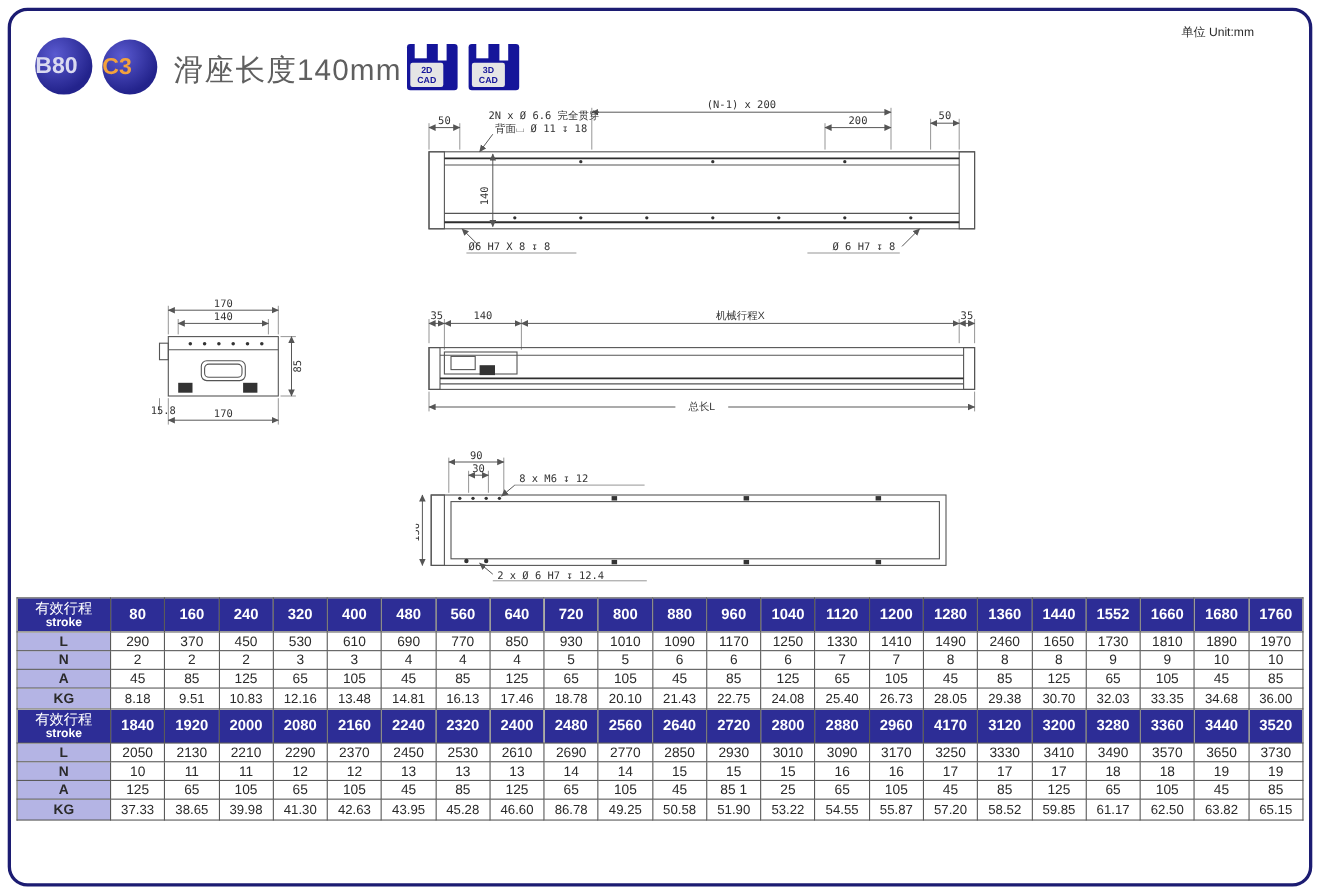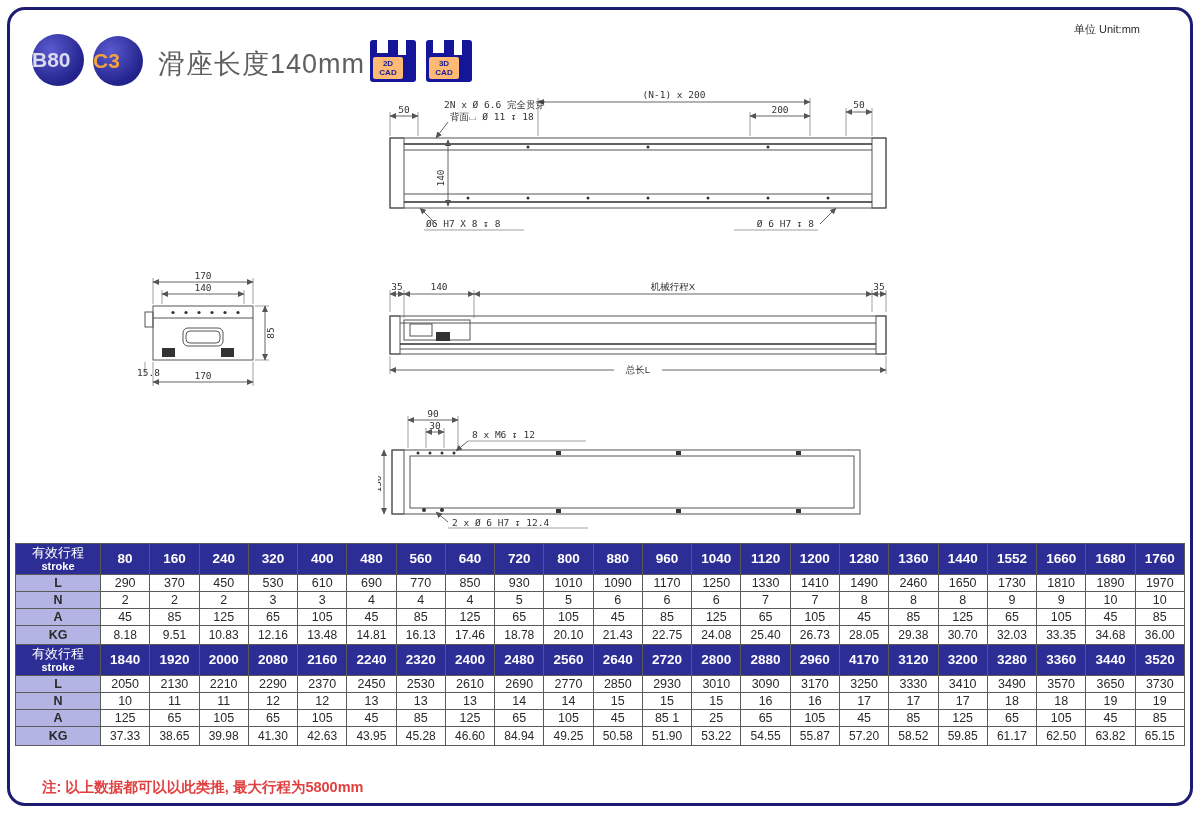--- a/index.html
+++ b/index.html
@@ -12,21 +12,21 @@
          display:flex;align-items:center;justify-content:flex-start;
          font-size:21px;font-weight:bold;color:#dadaf0;}
   .badge.b80{left:32px;top:34px;}
   .badge.c3{left:93px;top:36px;width:50px;height:50px;color:#f4a23c;}
   .page-title{position:absolute;left:158px;top:46px;font-size:27px;color:#5f5f5f;letter-spacing:1px;}
   .cad-icon{position:absolute;top:40px;width:46px;height:42px;background:#15159a;border-radius:3px;}
   .cad-icon.cad2d{left:370px;} .cad-icon.cad3d{left:426px;}
   .cad-notch{position:absolute;background:#fff;}
   .cad-n1{left:7px;top:0;width:11px;height:13px;}
   .cad-n2{left:28px;top:0;width:8px;height:15px;}
-  .cad-label{position:absolute;left:3px;bottom:3px;width:30px;height:22px;background:#fdba74;border-radius:2px;
+  .cad-label{position:absolute;left:3px;bottom:3px;width:30px;height:22px;background:#e5e5e5;border-radius:2px;
              display:flex;flex-direction:column;align-items:center;justify-content:center;
              font-size:8px;font-weight:bold;color:#15159a;line-height:9px;}
   .unit-label{position:absolute;right:60px;top:22px;font-size:11px;color:#2b2b2b;}
 
   
   .drw{position:absolute;}
   svg text{font-family:"DejaVu Sans Mono","DejaVu Sans",monospace;font-size:9.5px;fill:#333;}
   svg text.cn{font-family:"Liberation Sans",sans-serif;}
   .thin{stroke:#555;stroke-width:1;fill:none;}
   .thick{stroke:#2e2e2e;stroke-width:1.7;fill:none;}
@@ -501,32 +501,31 @@
         <tr class="data-row row-kg">
           <th class="row-label">KG</th>
           <td>37.33</td>
           <td>38.65</td>
           <td>39.98</td>
           <td>41.30</td>
           <td>42.63</td>
           <td>43.95</td>
           <td>45.28</td>
           <td>46.60</td>
-          <td>84.94</td>
+          <td>86.78</td>
           <td>49.25</td>
           <td>50.58</td>
           <td>51.90</td>
           <td>53.22</td>
           <td>54.55</td>
           <td>55.87</td>
           <td>57.20</td>
           <td>58.52</td>
           <td>59.85</td>
           <td>61.17</td>
           <td>62.50</td>
           <td>63.82</td>
           <td>65.15</td>
         </tr>
       </tbody>
   </table>
 
-  <div class="note">注: 以上数据都可以以此类推, 最大行程为5800mm</div>
 </div>
 
 </body></html>

